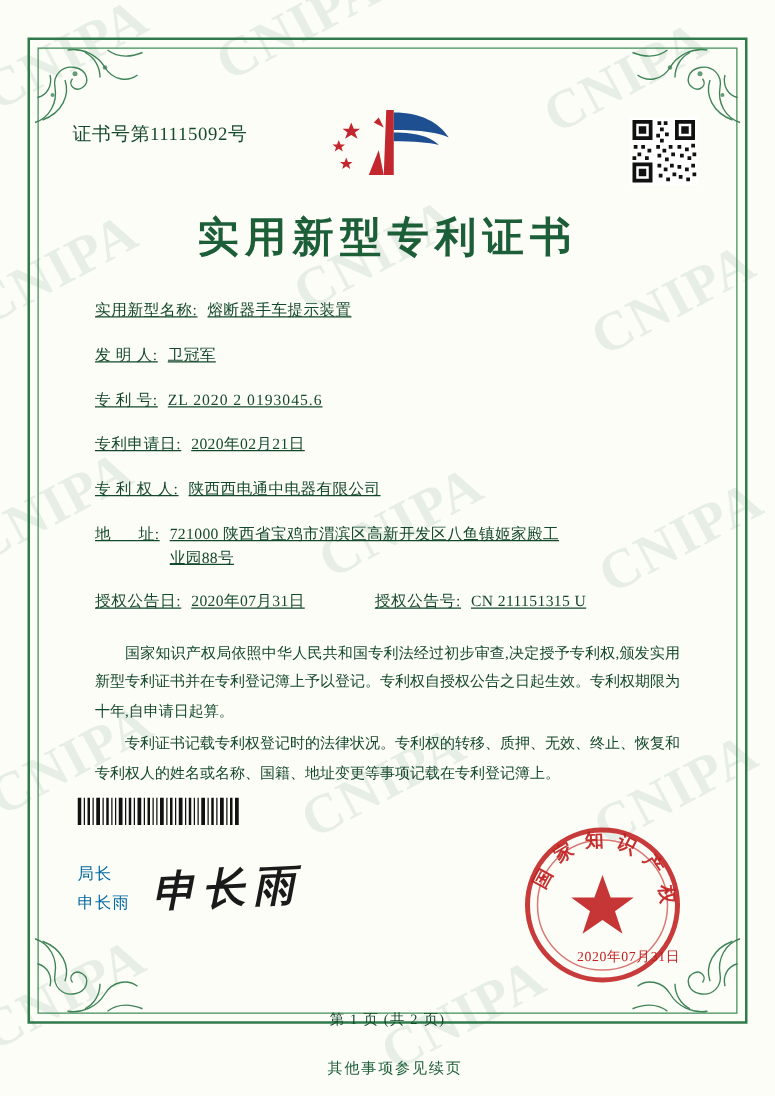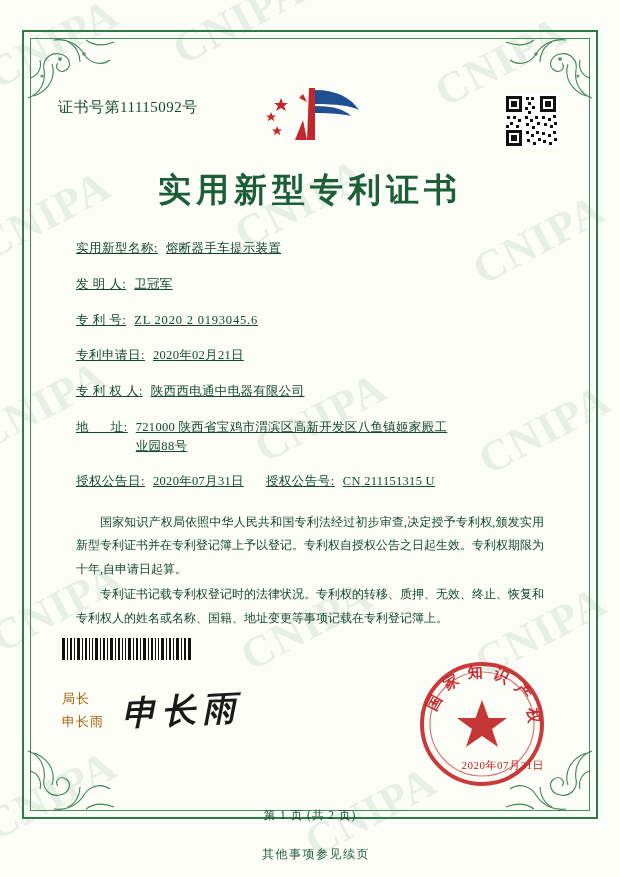--- a/index.html
+++ b/index.html
@@ -159,21 +159,21 @@
 
   .field-inline {
     display: flex;
     align-items: flex-start;
     margin-bottom: 15px;
   }
   .field-inline .pair {
     display: flex;
   }
   .field-inline .pair.second {
-    margin-left: 22px;
+    margin-left: 56px;
   }
 
   .paragraphs {
     margin-top: 20px;
     padding: 0 18px 0 18px;
     font-size: 12px;
     line-height: 1.95;
     color: #14482c;
     text-align: justify;
   }
@@ -190,21 +190,21 @@
     width: 130px;
     height: 22px;
   }
 
   
   .sign-block {
     position: absolute;
     left: 62px;
     top: 688px;
     font-size: 13px;
-    color: #a16207;
+    color: #0369a1;
     line-height: 1.75;
     letter-spacing: 1px;
   }
   .signature-script {
     position: absolute;
     left: 122px;
     top: 688px;
     font-size: 34px;
     font-family: "Liberation Serif", serif;
     color: #1a1a1a;

